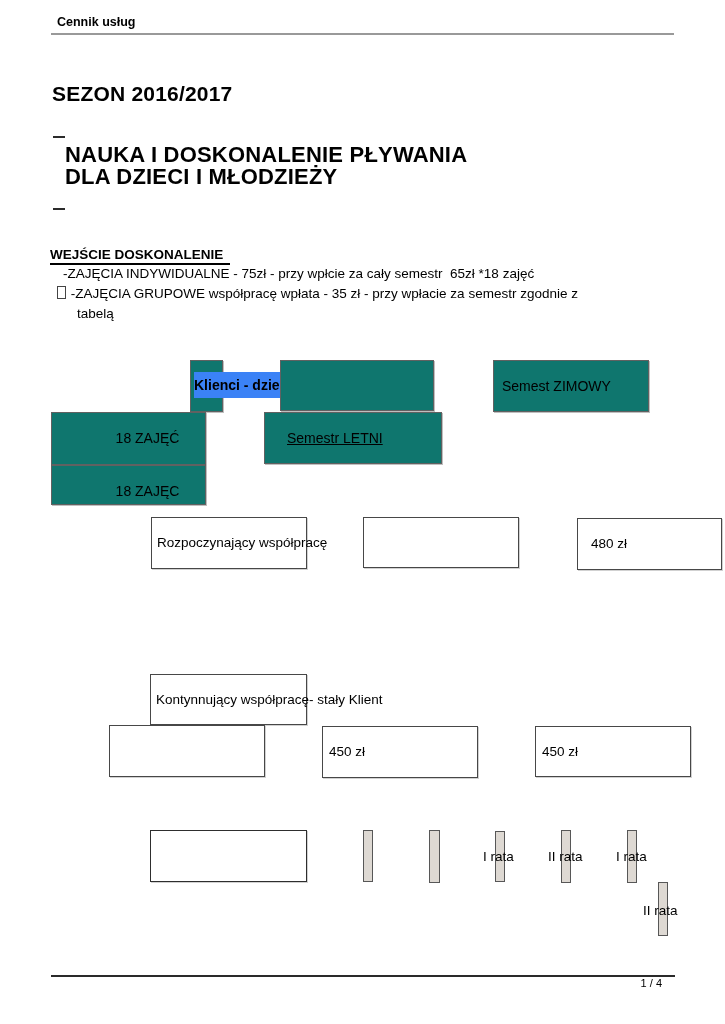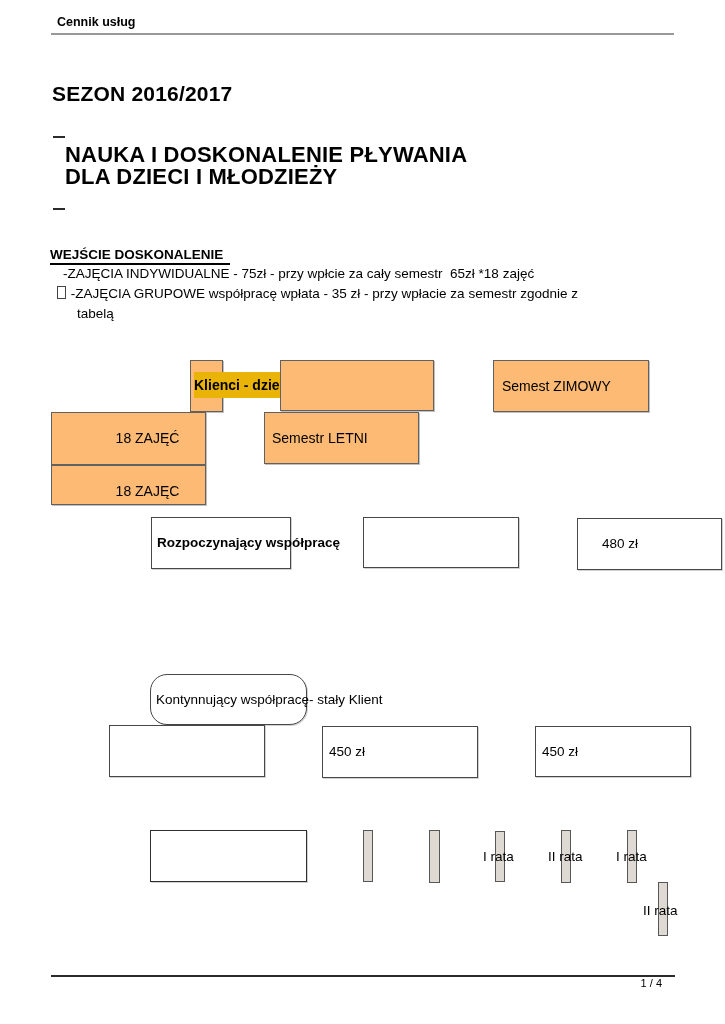--- a/index.html
+++ b/index.html
@@ -19,41 +19,41 @@
   .main-h1{left:65px;top:142px;}
   .main-h2{left:65px;top:164px;}
   .sec-title{left:50px;top:247px;font-size:13.5px;font-weight:bold;
     border-bottom:2px solid #000;padding:0 7px 1px 0;}
   .line{font-size:13.5px;white-space:pre;}
   .l1{left:63px;top:266px;}
   .l2{left:57px;top:286px;}
   .l3{left:41px;top:306px;margin-left:36px;}
   .tofu{display:inline-block;width:7px;height:11px;border:1px solid #444;
     margin-right:1px;vertical-align:-1px;}
-  .gbox{background:#fdba74;border:1px solid #616161;
+  .gbox{background:#0f766e;border:1px solid #616161;
     box-shadow:1px 1px 0 rgba(0,0,0,0.25);box-sizing:border-box;
     font-size:14px;white-space:nowrap;}
   .wbox{background:#fff;border:1px solid #474747;
     box-shadow:1px 1px 0 rgba(0,0,0,0.18);box-sizing:border-box;
     font-size:13.5px;white-space:nowrap;}
   .narrow-bar{left:190px;top:360px;width:33px;height:52px;}
-  .klienci-chip{left:194px;top:372px;width:86px;height:26px;background:#eab308;
+  .klienci-chip{left:194px;top:372px;width:86px;height:26px;background:#3b82f6;
     font-size:14px;font-weight:bold;line-height:26px;white-space:nowrap;
     overflow:hidden;z-index:2;}
   .covered-box{left:280px;top:360px;width:154px;height:51px;z-index:3;}
   .zimowy{left:493px;top:360px;width:156px;height:52px;line-height:50px;padding-left:8px;}
   .zajec1{left:51px;top:412px;width:155px;height:53px;line-height:51px;
     text-align:center;padding-left:38px;}
   .zajec2{left:51px;top:465px;width:155px;height:40px;line-height:50px;
     text-align:center;padding-left:38px;}
-  .letni{left:264px;top:412px;width:155px;height:52px;line-height:50px;padding-left:7px;}
-  .rozp{left:151px;top:517px;width:140px;height:52px;line-height:50px;padding-left:5px;font-weight:bold;}
+  .letni{left:264px;top:412px;width:178px;height:52px;line-height:50px;padding-left:22px;text-decoration:underline;}
+  .rozp{left:151px;top:517px;width:156px;height:52px;line-height:50px;padding-left:5px;}
   .empty1{left:363px;top:517px;width:156px;height:51px;}
-  .p480{left:577px;top:518px;width:145px;height:52px;line-height:50px;padding-left:24px;}
-  .kont{left:150px;top:674px;width:157px;height:51px;line-height:49px;padding-left:5px;border-radius:17px;}
+  .p480{left:577px;top:518px;width:145px;height:52px;line-height:50px;padding-left:13px;}
+  .kont{left:150px;top:674px;width:157px;height:51px;line-height:49px;padding-left:5px;}
   .empty2{left:109px;top:725px;width:156px;height:52px;}
   .p450a{left:322px;top:726px;width:156px;height:52px;line-height:50px;padding-left:6px;}
   .p450b{left:535px;top:726px;width:156px;height:51px;line-height:49px;padding-left:6px;}
   .empty3{left:150px;top:830px;width:157px;height:52px;border-color:#2e2e2e;}
   .ibar{background:#ded9d3;border:1px solid #575757;box-sizing:border-box;z-index:1;}
   .b1{left:363px;top:830px;width:10px;height:52px;}
   .b2{left:429px;top:830px;width:11px;height:53px;}
   .b3{left:495px;top:831px;width:10px;height:51px;}
   .b4{left:561px;top:830px;width:10px;height:53px;}
   .b5{left:627px;top:830px;width:10px;height:53px;}

